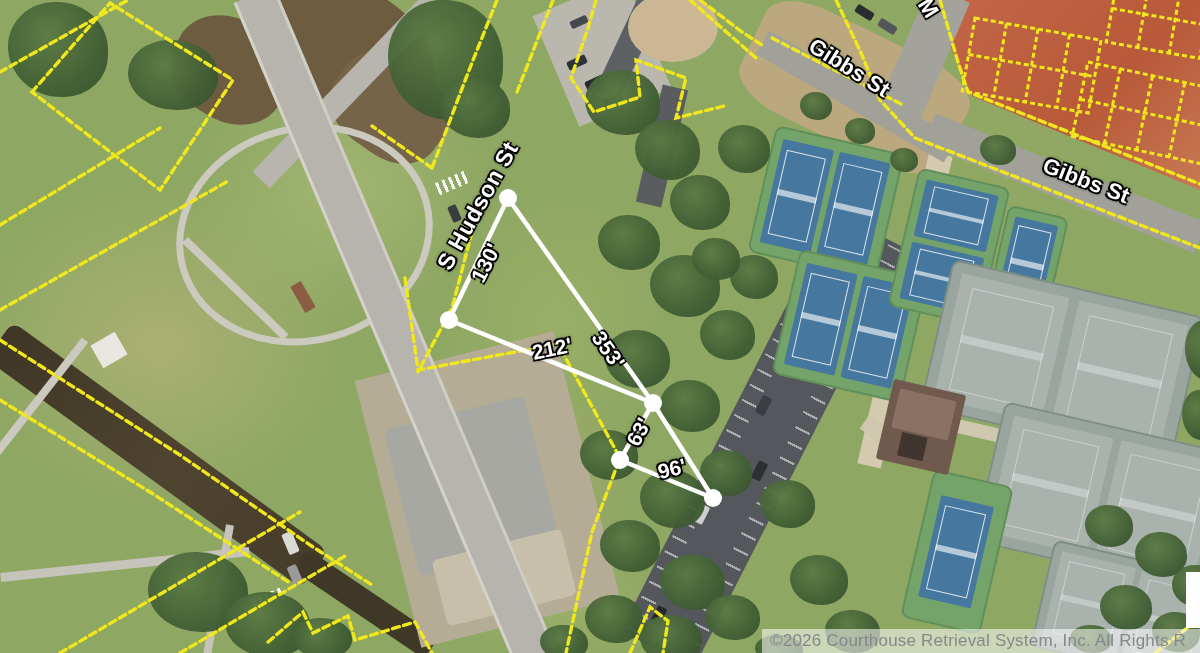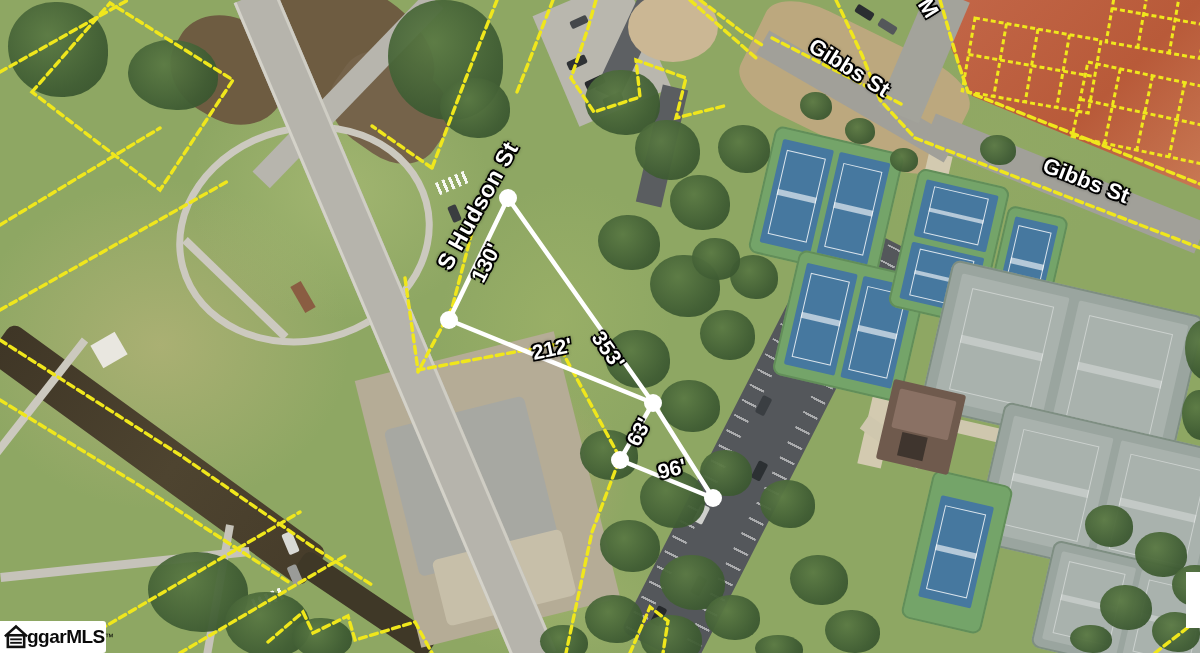--- a/index.html
+++ b/index.html
@@ -285,27 +285,18 @@
   <div class="map-label" style="left:928px;top:8px;font-size:22px;--r:58deg;">M</div>
 
   <div class="map-label" style="left:486px;top:263px;font-size:21px;--r:-63deg;">130'</div>
   <div class="map-label" style="left:552px;top:349px;font-size:21px;--r:-12deg;">212'</div>
   <div class="map-label" style="left:608px;top:350px;font-size:21px;--r:55deg;">353'</div>
   <div class="map-label" style="left:639px;top:432px;font-size:21px;--r:-62deg;">63'</div>
   <div class="map-label" style="left:672px;top:469px;font-size:21px;--r:-14deg;">96'</div>
 
   <div class="abs" style="left:1186px;top:572px;width:14px;height:56px;background:#fff;z-index:49;"></div>
 
-
-  <div id="mlslogo" class="abs">
-    <span style="display:inline-flex;margin-left:2px;">
-      <svg width="28" height="28" viewBox="0 0 24 24">
-        <path d="M2.5 11.5 L12 3 L21.5 11.5" fill="none" stroke="#111" stroke-width="2.2"></path>
-        <rect x="5" y="10.5" width="14" height="10" fill="#fff" stroke="#111" stroke-width="2.2"></rect>
-        <line x1="7" y1="14" x2="17" y2="14" stroke="#111" stroke-width="1.6"></line>
-        <line x1="7" y1="17" x2="17" y2="17" stroke="#111" stroke-width="1.6"></line>
-      </svg>
-    </span>
-    <span class="txt">ggarMLS</span>
-      <sup>™</sup>
-  </div>
+  <div id="watermark" class="abs">
+    <span>©2026 Courthouse Retrieval System, Inc. All Rights R</span>
+  </div>
+
 
 </div>
 
 </body></html>

